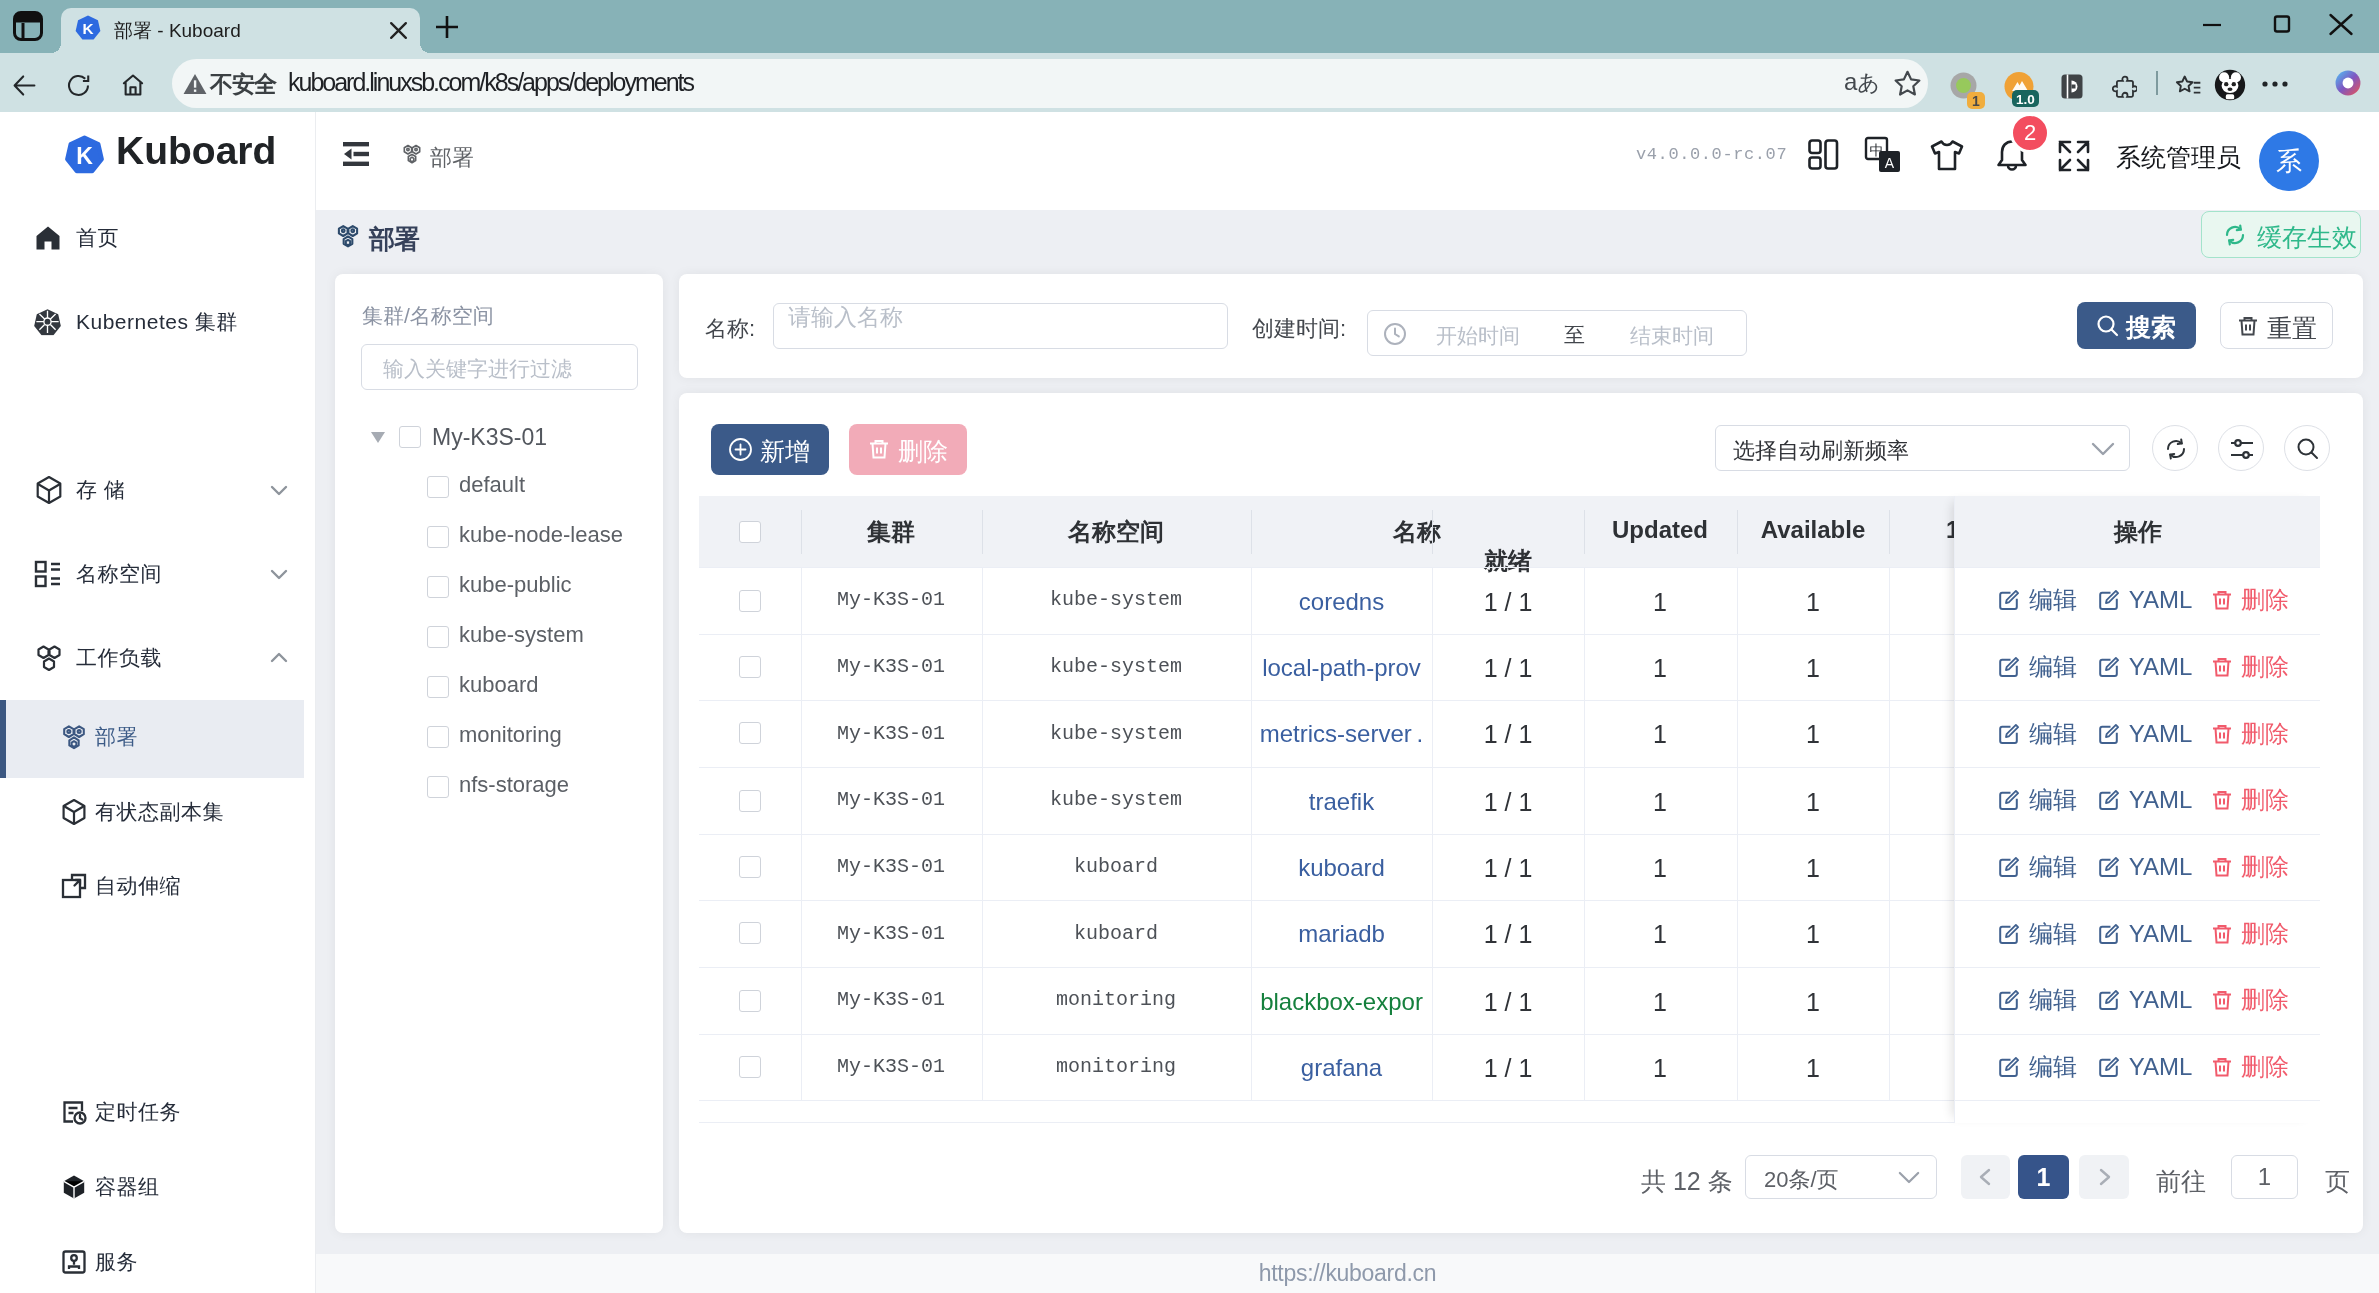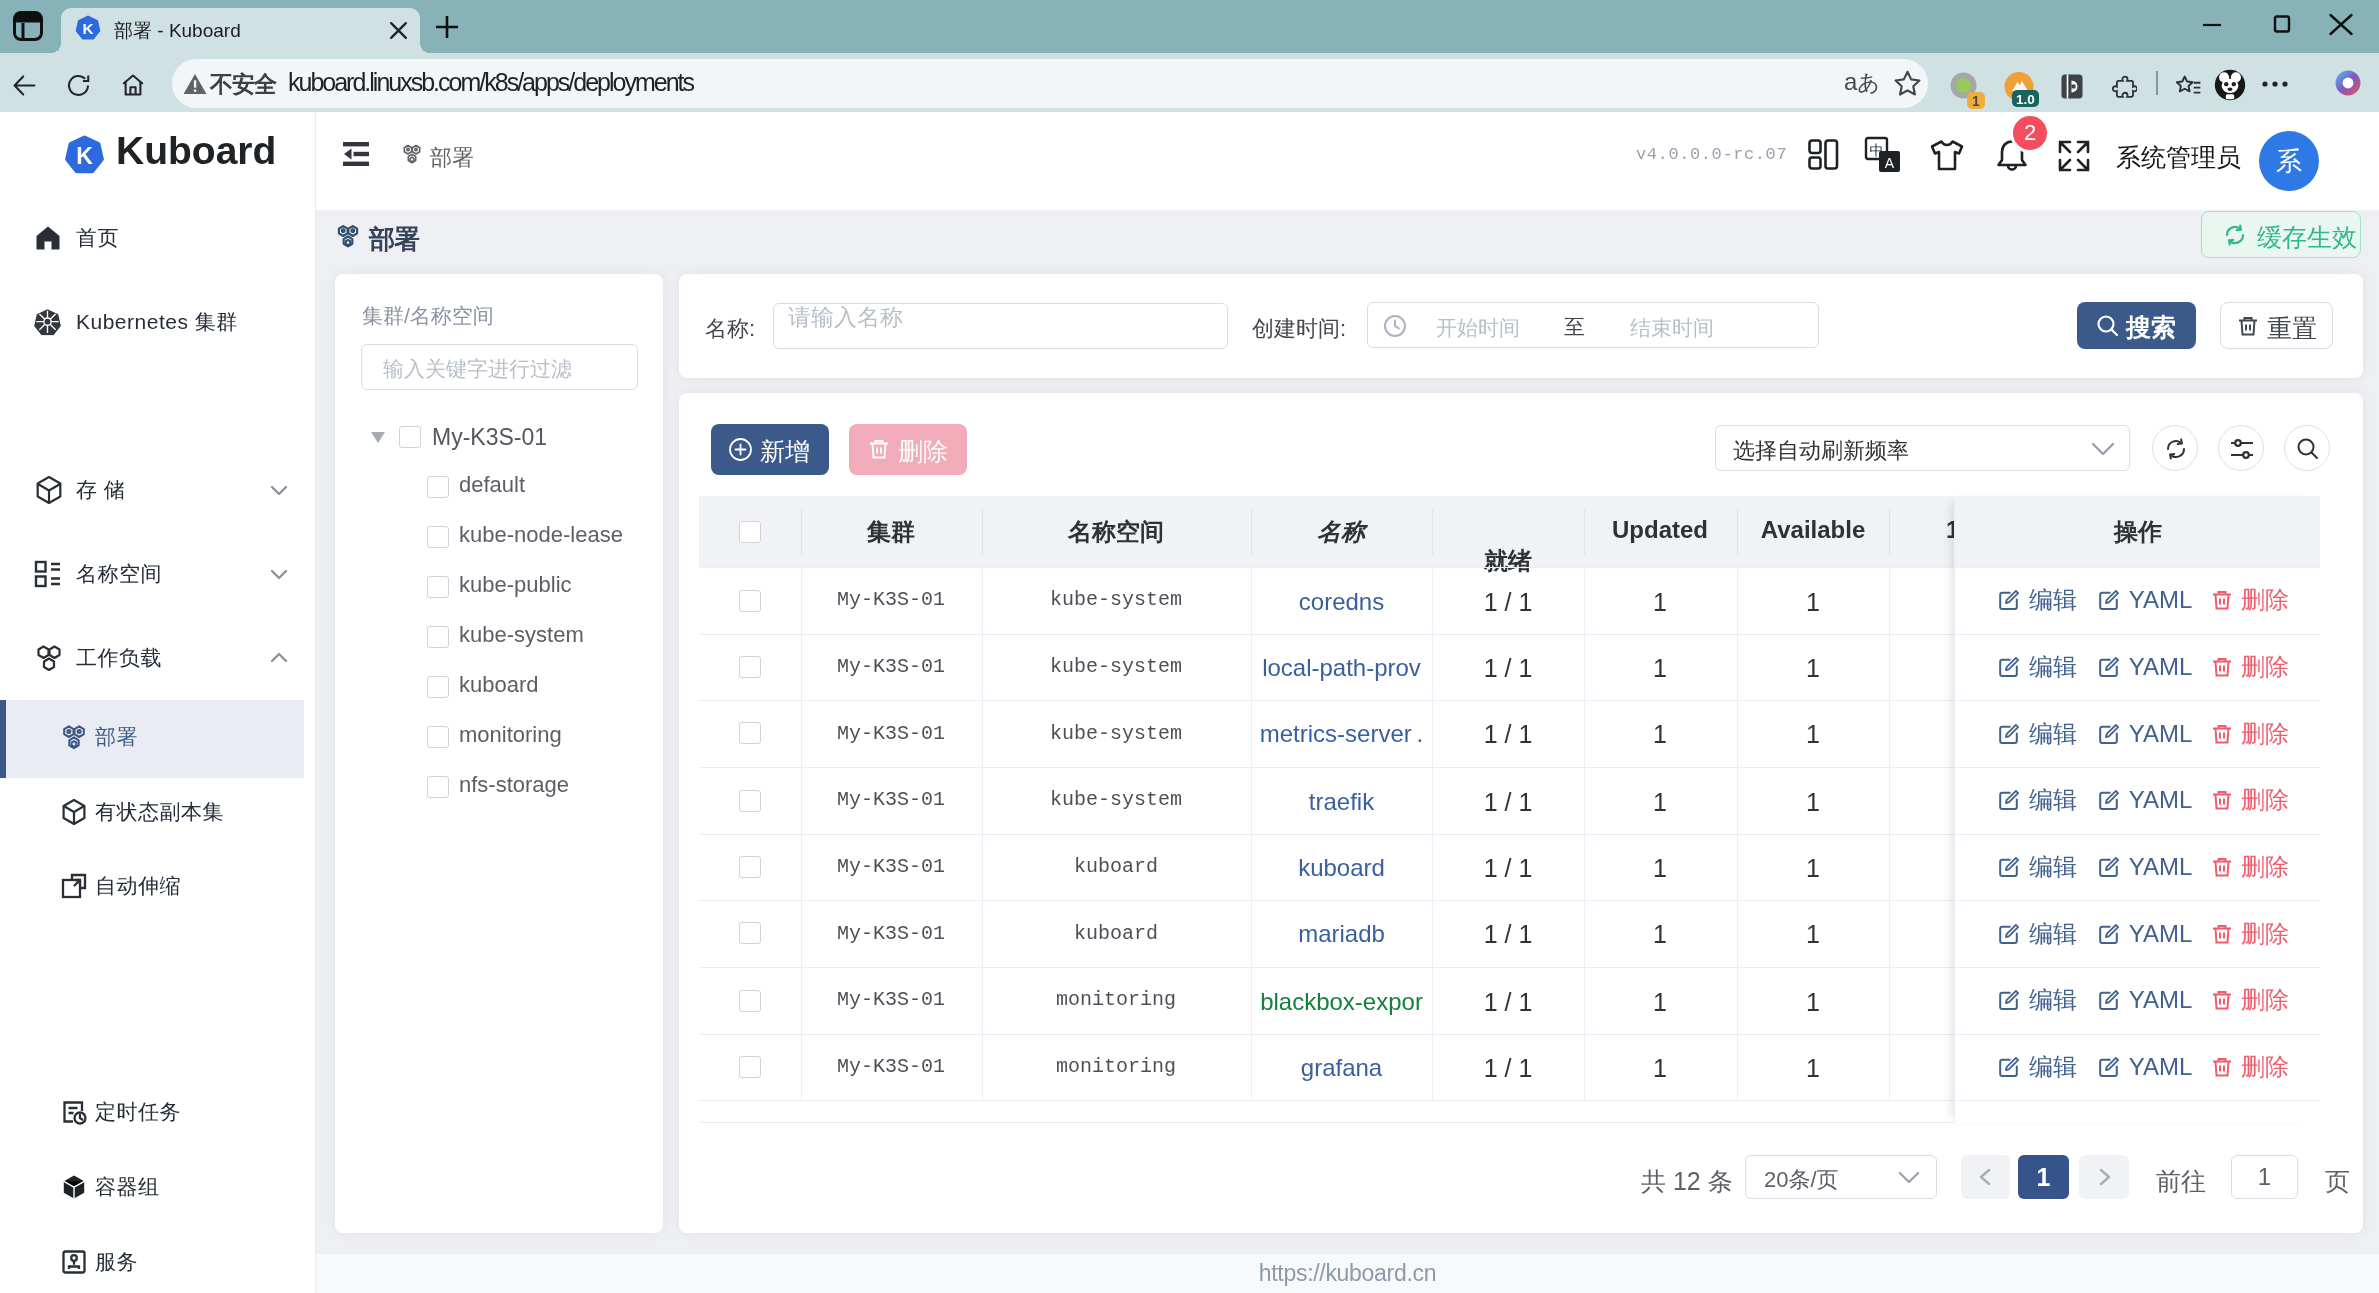--- a/index.html
+++ b/index.html
@@ -404,21 +404,21 @@
       <div class="abs cb" style="left:92px;top:502px;"></div>
       <div class="abs" style="left:124px;top:498px;font-size:22px;color:#5c6066;">nfs-storage</div>
       </div>
   </div>
 
   <div class="card" id="filtercard" style="left:679px;top:162px;width:1684px;height:104px;">
     <div class="abs" style="left:26px;top:40px;font-size:22px;color:#43474d;">名称:</div>
     <div class="inp abs" style="left:94px;top:29px;width:455px;height:46px;"></div>
     <div class="abs ph" style="left:109px;top:28px;font-size:23px;">请输入名称</div>
     <div class="abs" style="left:573px;top:40px;font-size:22px;color:#43474d;">创建时间:</div>
-    <div class="inp abs" style="left:688px;top:28px;width:452px;height:46px;">
+    <div class="inp abs" style="left:688px;top:36px;width:380px;height:46px;">
       <svg class="abs" style="left:15px;top:11px" width="24" height="24" viewBox="0 0 24 24">
           <circle cx="12" cy="12" r="10" fill="none" stroke="#adb2bc" stroke-width="2"></circle>
           <path d="M12 6.5V12l3.8 2.4" fill="none" stroke="#adb2bc" stroke-width="2" stroke-linecap="round"></path>
         </svg>
       <div class="abs ph" style="left:68px;top:11px;font-size:21px;">开始时间</div>
       <div class="abs" style="left:196px;top:10px;font-size:21px;color:#43474d;">至</div>
       <div class="abs ph" style="left:262px;top:11px;font-size:21px;">结束时间</div>
     </div>
     <div class="btn-navy abs" style="left:1398px;top:28px;width:119px;height:47px;font-weight:bold;">
       <svg class="abs" style="left:19px;top:12px" width="23" height="23" viewBox="0 0 23 23">
@@ -482,21 +482,21 @@
         <svg width="24" height="24" viewBox="0 0 24 24" class="abs" style="left:11px;top:11px">
           <circle cx="10" cy="10" r="7.5" fill="none" stroke="#2e3338" stroke-width="2"></circle>
           <path d="M15.5 15.5L21 21" stroke="#2e3338" stroke-width="2" stroke-linecap="round"></path>
         </svg>
       </div>
 
     <div class="abs" id="tbl" style="left:20px;top:103px;width:1620px;height:524px;">
 <div class="abs thead" style="left:0;top:0;width:1620px;height:71px;"></div>
 <div class="abs th" style="left:92px;top:20px;width:200px;text-align:center;">集群</div>
 <div class="abs th" style="left:317px;top:20px;width:200px;text-align:center;">名称空间</div>
-<div class="abs th" style="left:542px;top:20px;width:200px;text-align:center;font-style:italic;">名称</div>
+<div class="abs th" style="left:542px;top:20px;width:200px;text-align:right;">名称</div>
 <div class="abs th" style="left:709px;top:20px;width:200px;text-align:center;margin-top:29px;">就绪</div>
 <div class="abs th" style="left:861px;top:20px;width:200px;text-align:center;">Updated</div>
 <div class="abs th" style="left:1014px;top:20px;width:200px;text-align:center;">Available</div>
 <div class="abs cb" style="left:40px;top:25px;"></div>
 <div class="abs th" style="left:1247px;top:20px;width:8px;overflow:hidden;">1</div>
 <div class="abs" style="left:102px;top:14px;width:1px;height:44px;background:#dde1e8;"></div>
 <div class="abs" style="left:283px;top:14px;width:1px;height:44px;background:#dde1e8;"></div>
 <div class="abs" style="left:552px;top:14px;width:1px;height:44px;background:#dde1e8;"></div>
 <div class="abs" style="left:733px;top:14px;width:1px;height:44px;background:#dde1e8;"></div>
 <div class="abs" style="left:885px;top:14px;width:1px;height:44px;background:#dde1e8;"></div>

